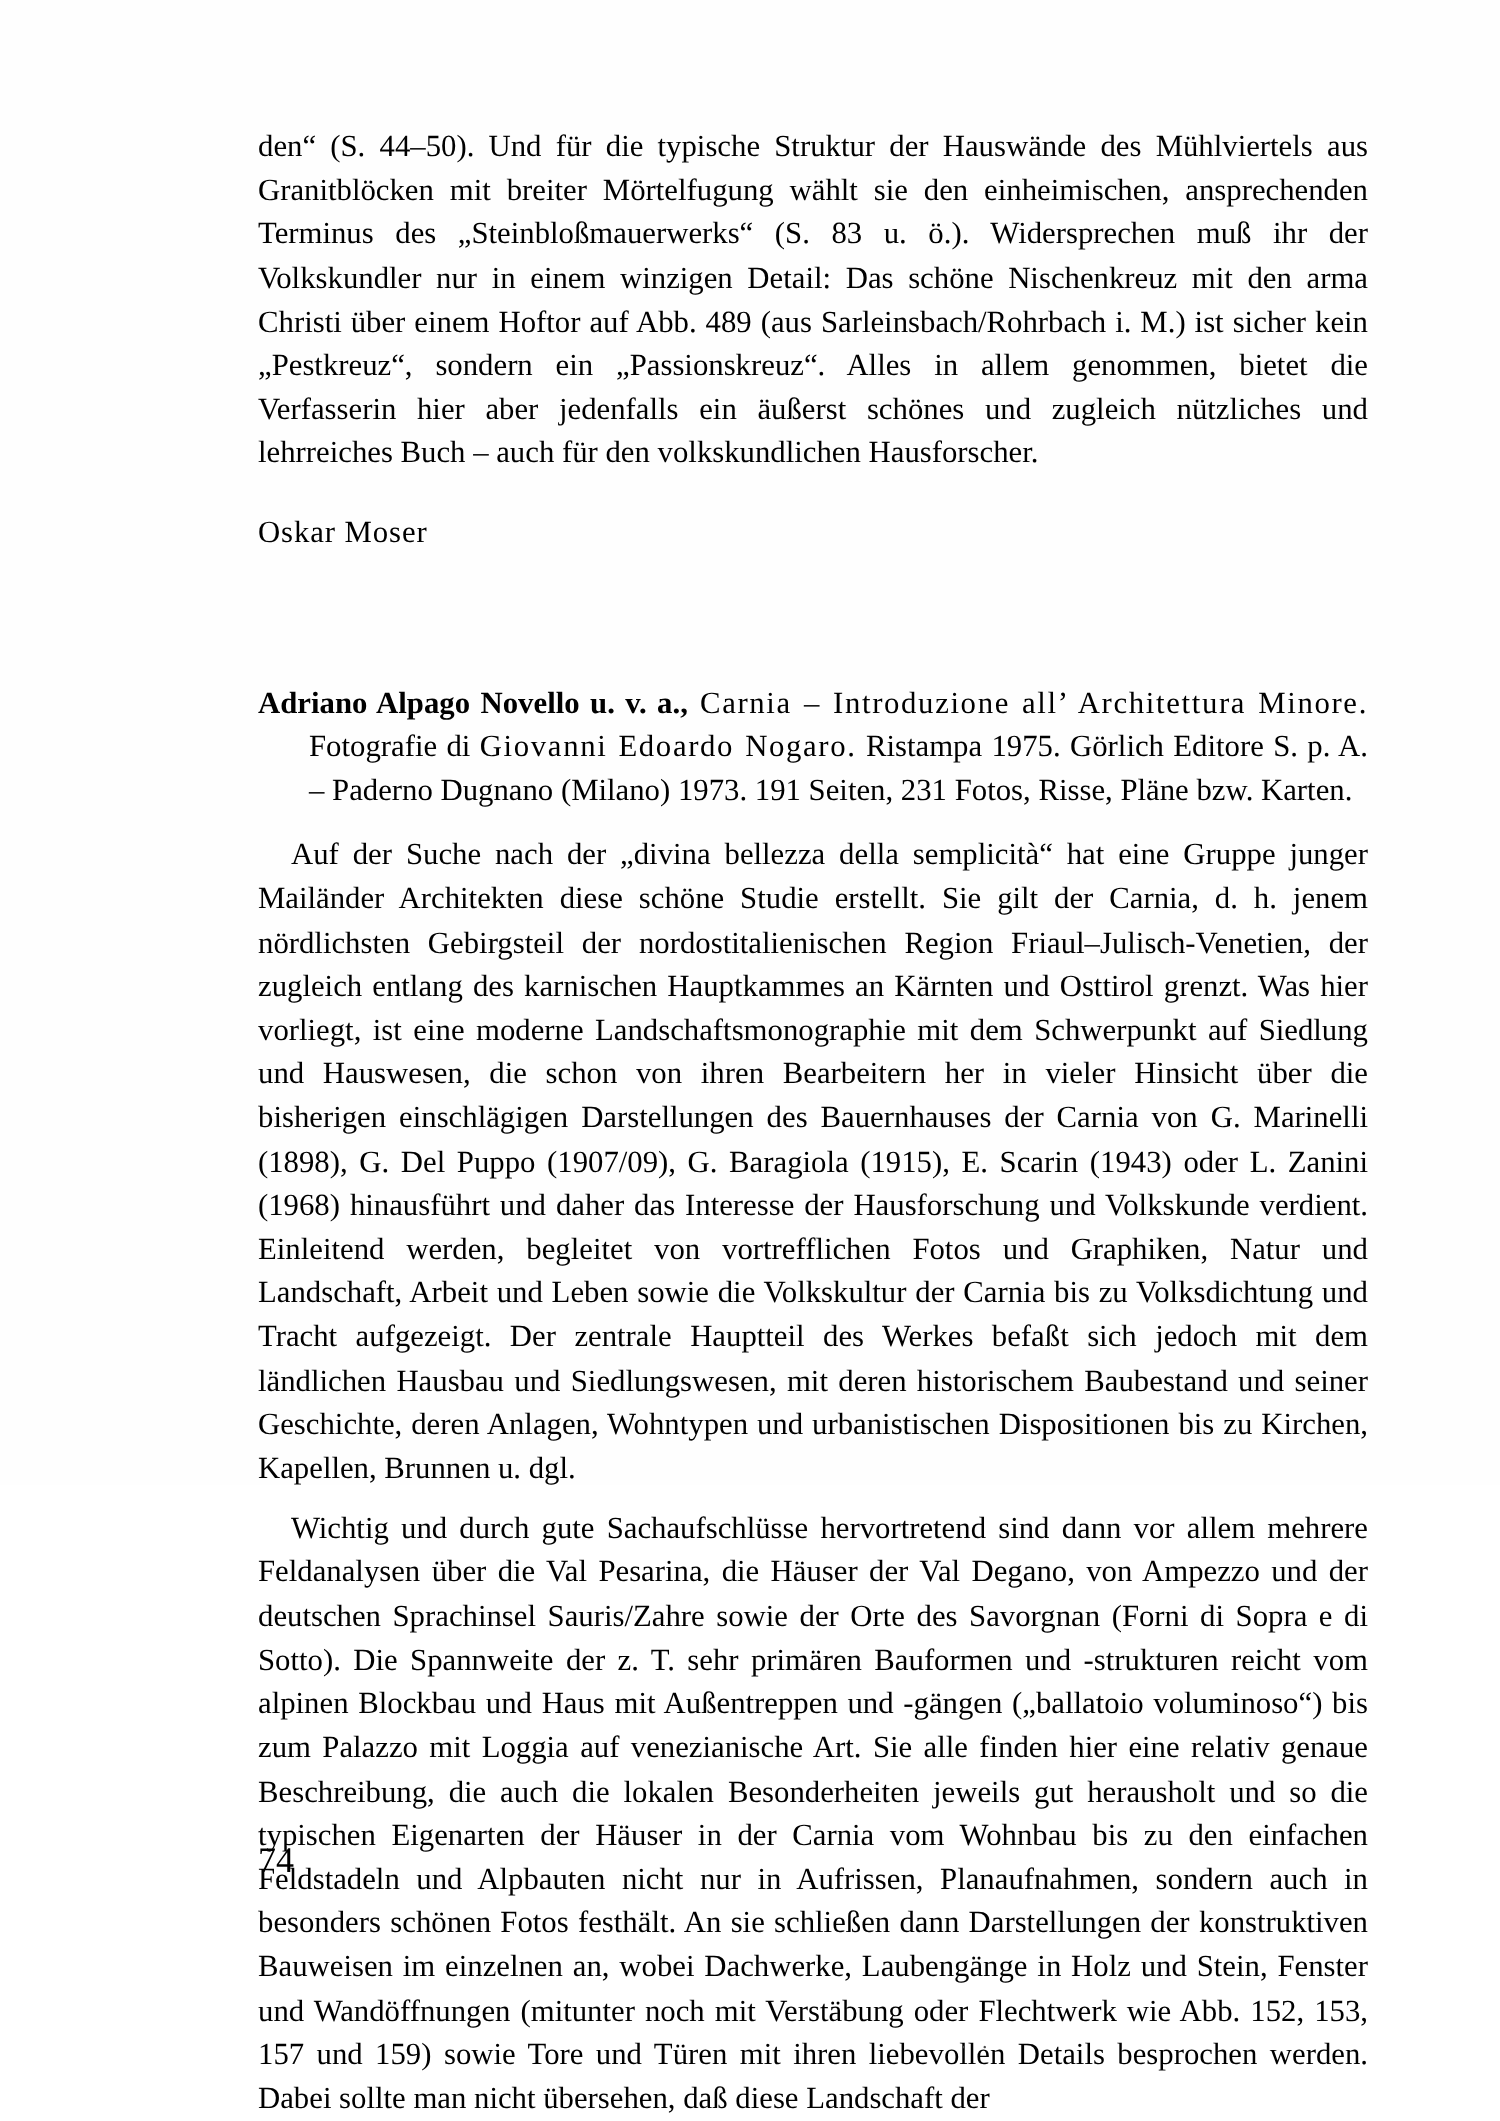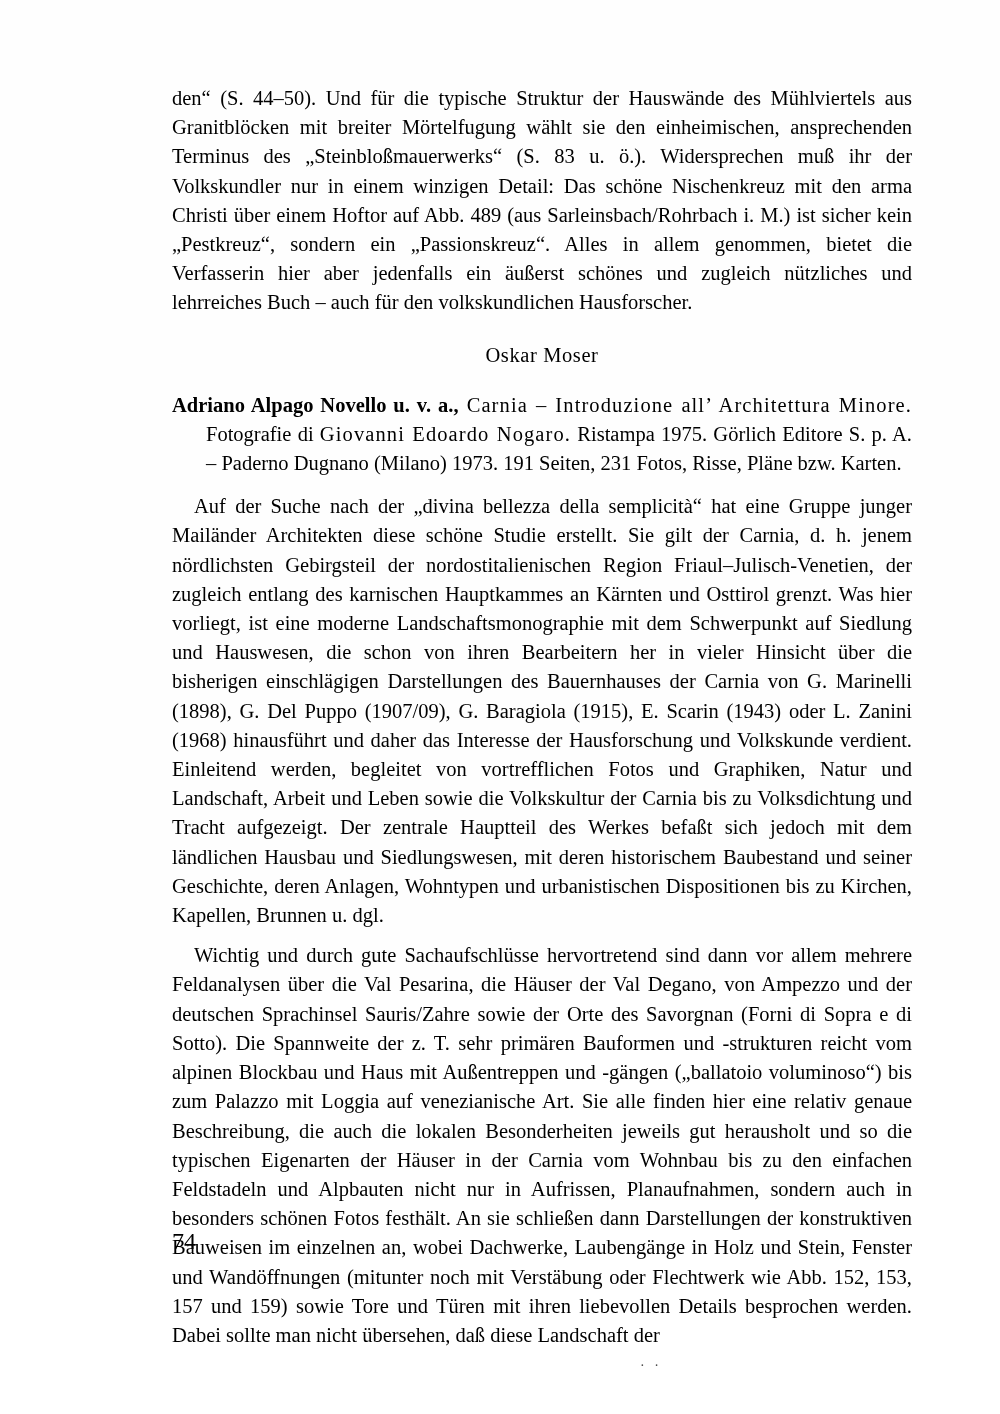--- a/index.html
+++ b/index.html
@@ -37,26 +37,26 @@
     hyphens: manual;
   }
   .para-first {
     text-indent: 0;
   }
   .para-indent {
     text-indent: 22px;
   }
   .signature {
     margin-top: 26px;
-    text-align: center;
+    text-align: left;
     font-size: 20.5px;
     letter-spacing: 0.6px;
   }
   .review-block {
-    margin-top: 24px;
+    margin-top: 88px;
   }
   .review-head {
     font-size: 20.5px;
     line-height: 29.2px;
     text-align: justify;
     text-indent: 0;
     padding-left: 34px;
   }
   .review-head .hang {
     margin-left: -34px;

